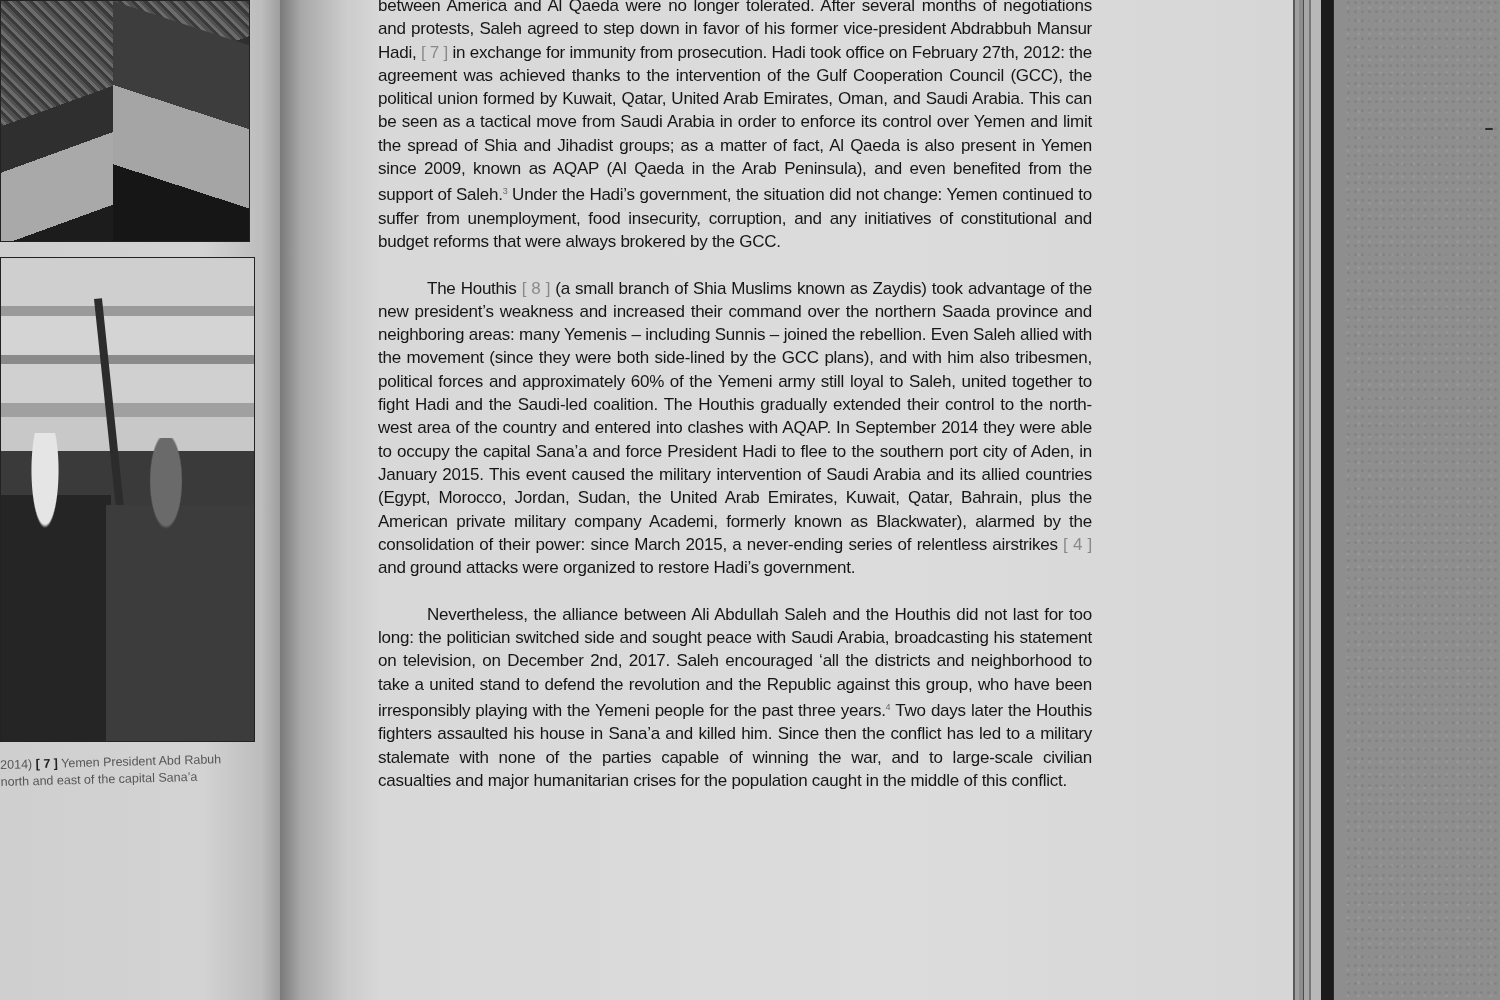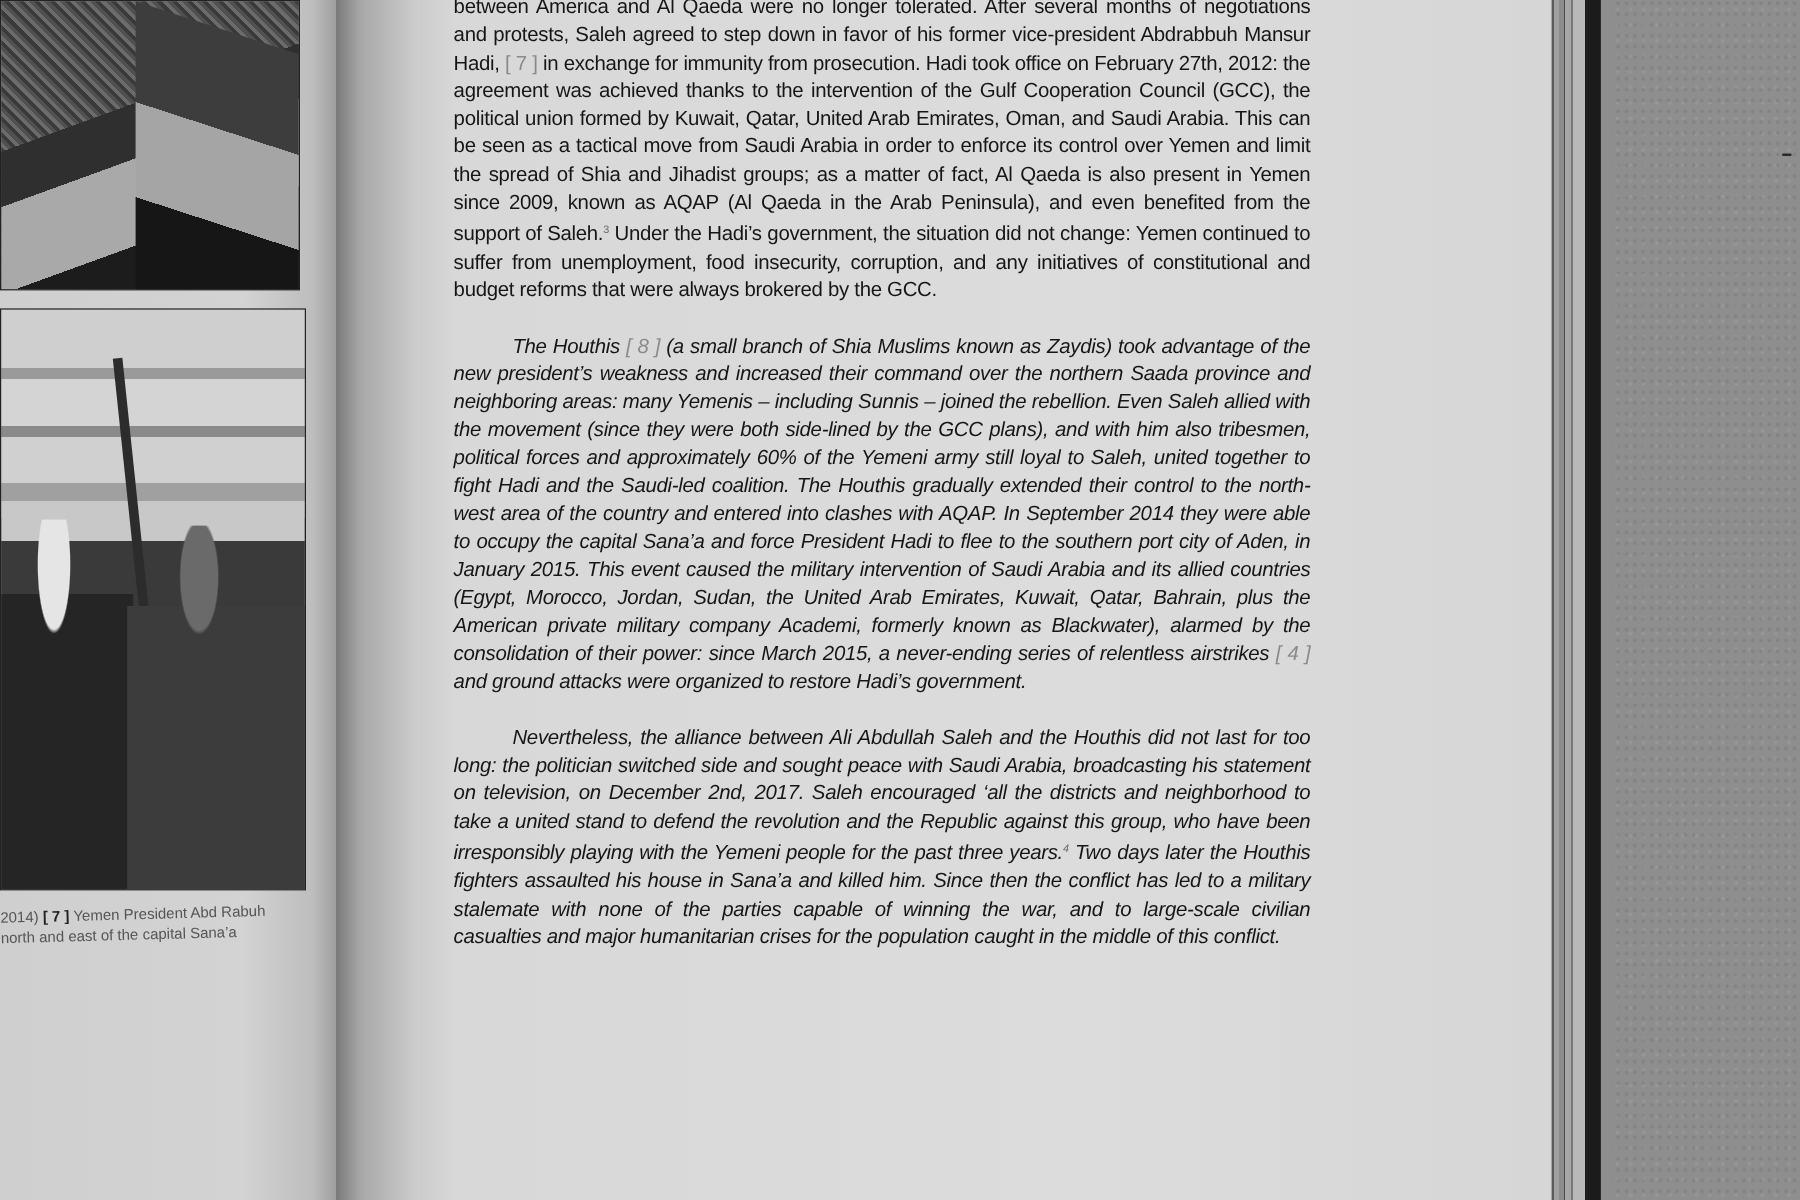--- a/index.html
+++ b/index.html
@@ -80,21 +80,21 @@
     background: linear-gradient(to right,
       #5a5a5a 0 2px, #a0a0a0 2px 6px, #8c8c8c 6px 10px, #4b4b4b 10px 11px,
       #a6a6a6 11px 16px, #777 16px 18px, #b8b8b8 18px 28px, #1b1b1b 28px 40px, #2a2a2a 40px 41px, #8e8e8e 41px);
   }
   .body-text {
     position: absolute; left: 378px; top: -6px; width: 714px;
     font-size: 17px; line-height: 23.3px; color: #161616;
     text-align: justify; letter-spacing: -0.25px;
   }
   .body-text p { margin: 0 0 23.3px 0; }
-  .body-text p.indent { text-indent: 49px; font-style: italic; }
+  .body-text p.indent { text-indent: 49px; }
   .ref-marker { color: #8a8a8a; font-weight: normal; }
   .sup { font-size: 9px; vertical-align: 6px; color: #6a6a6a; }
 </style>
 </head>
 <body>
 
 <div class="table-surface">
   <div class="speck" style="left:145px;top:128px;width:8px;height:2px;"></div>
 
 </div>

